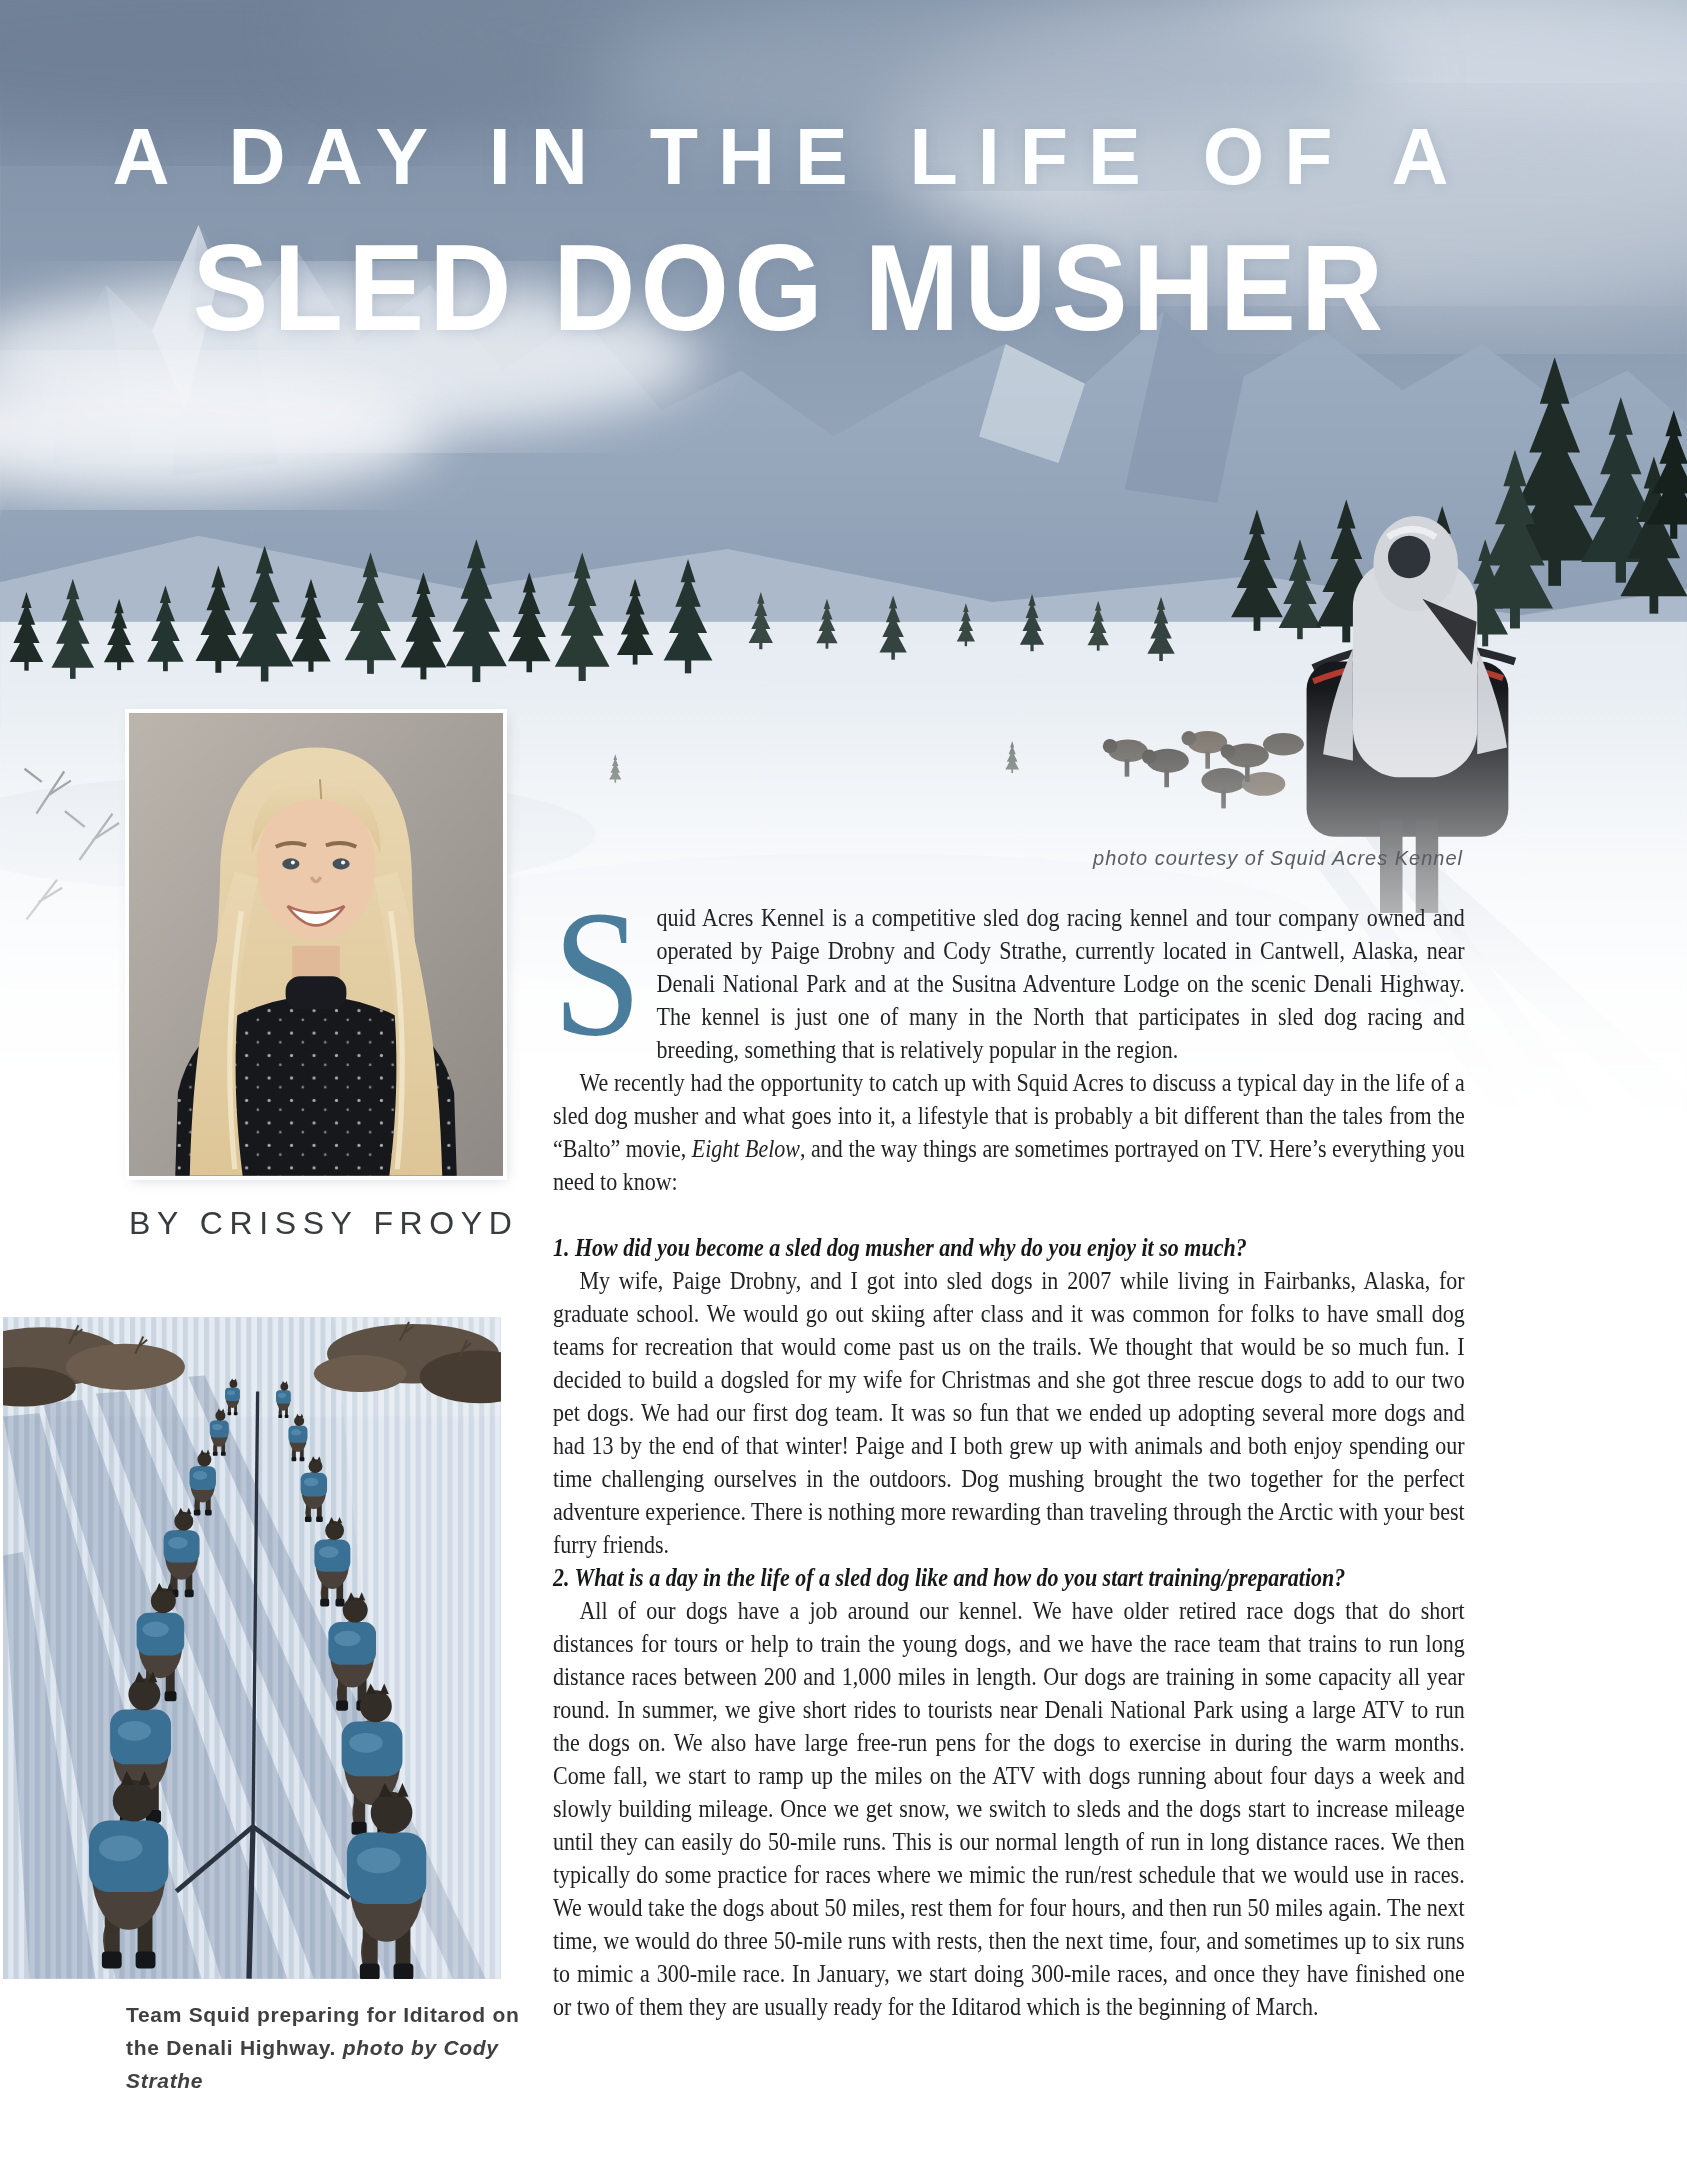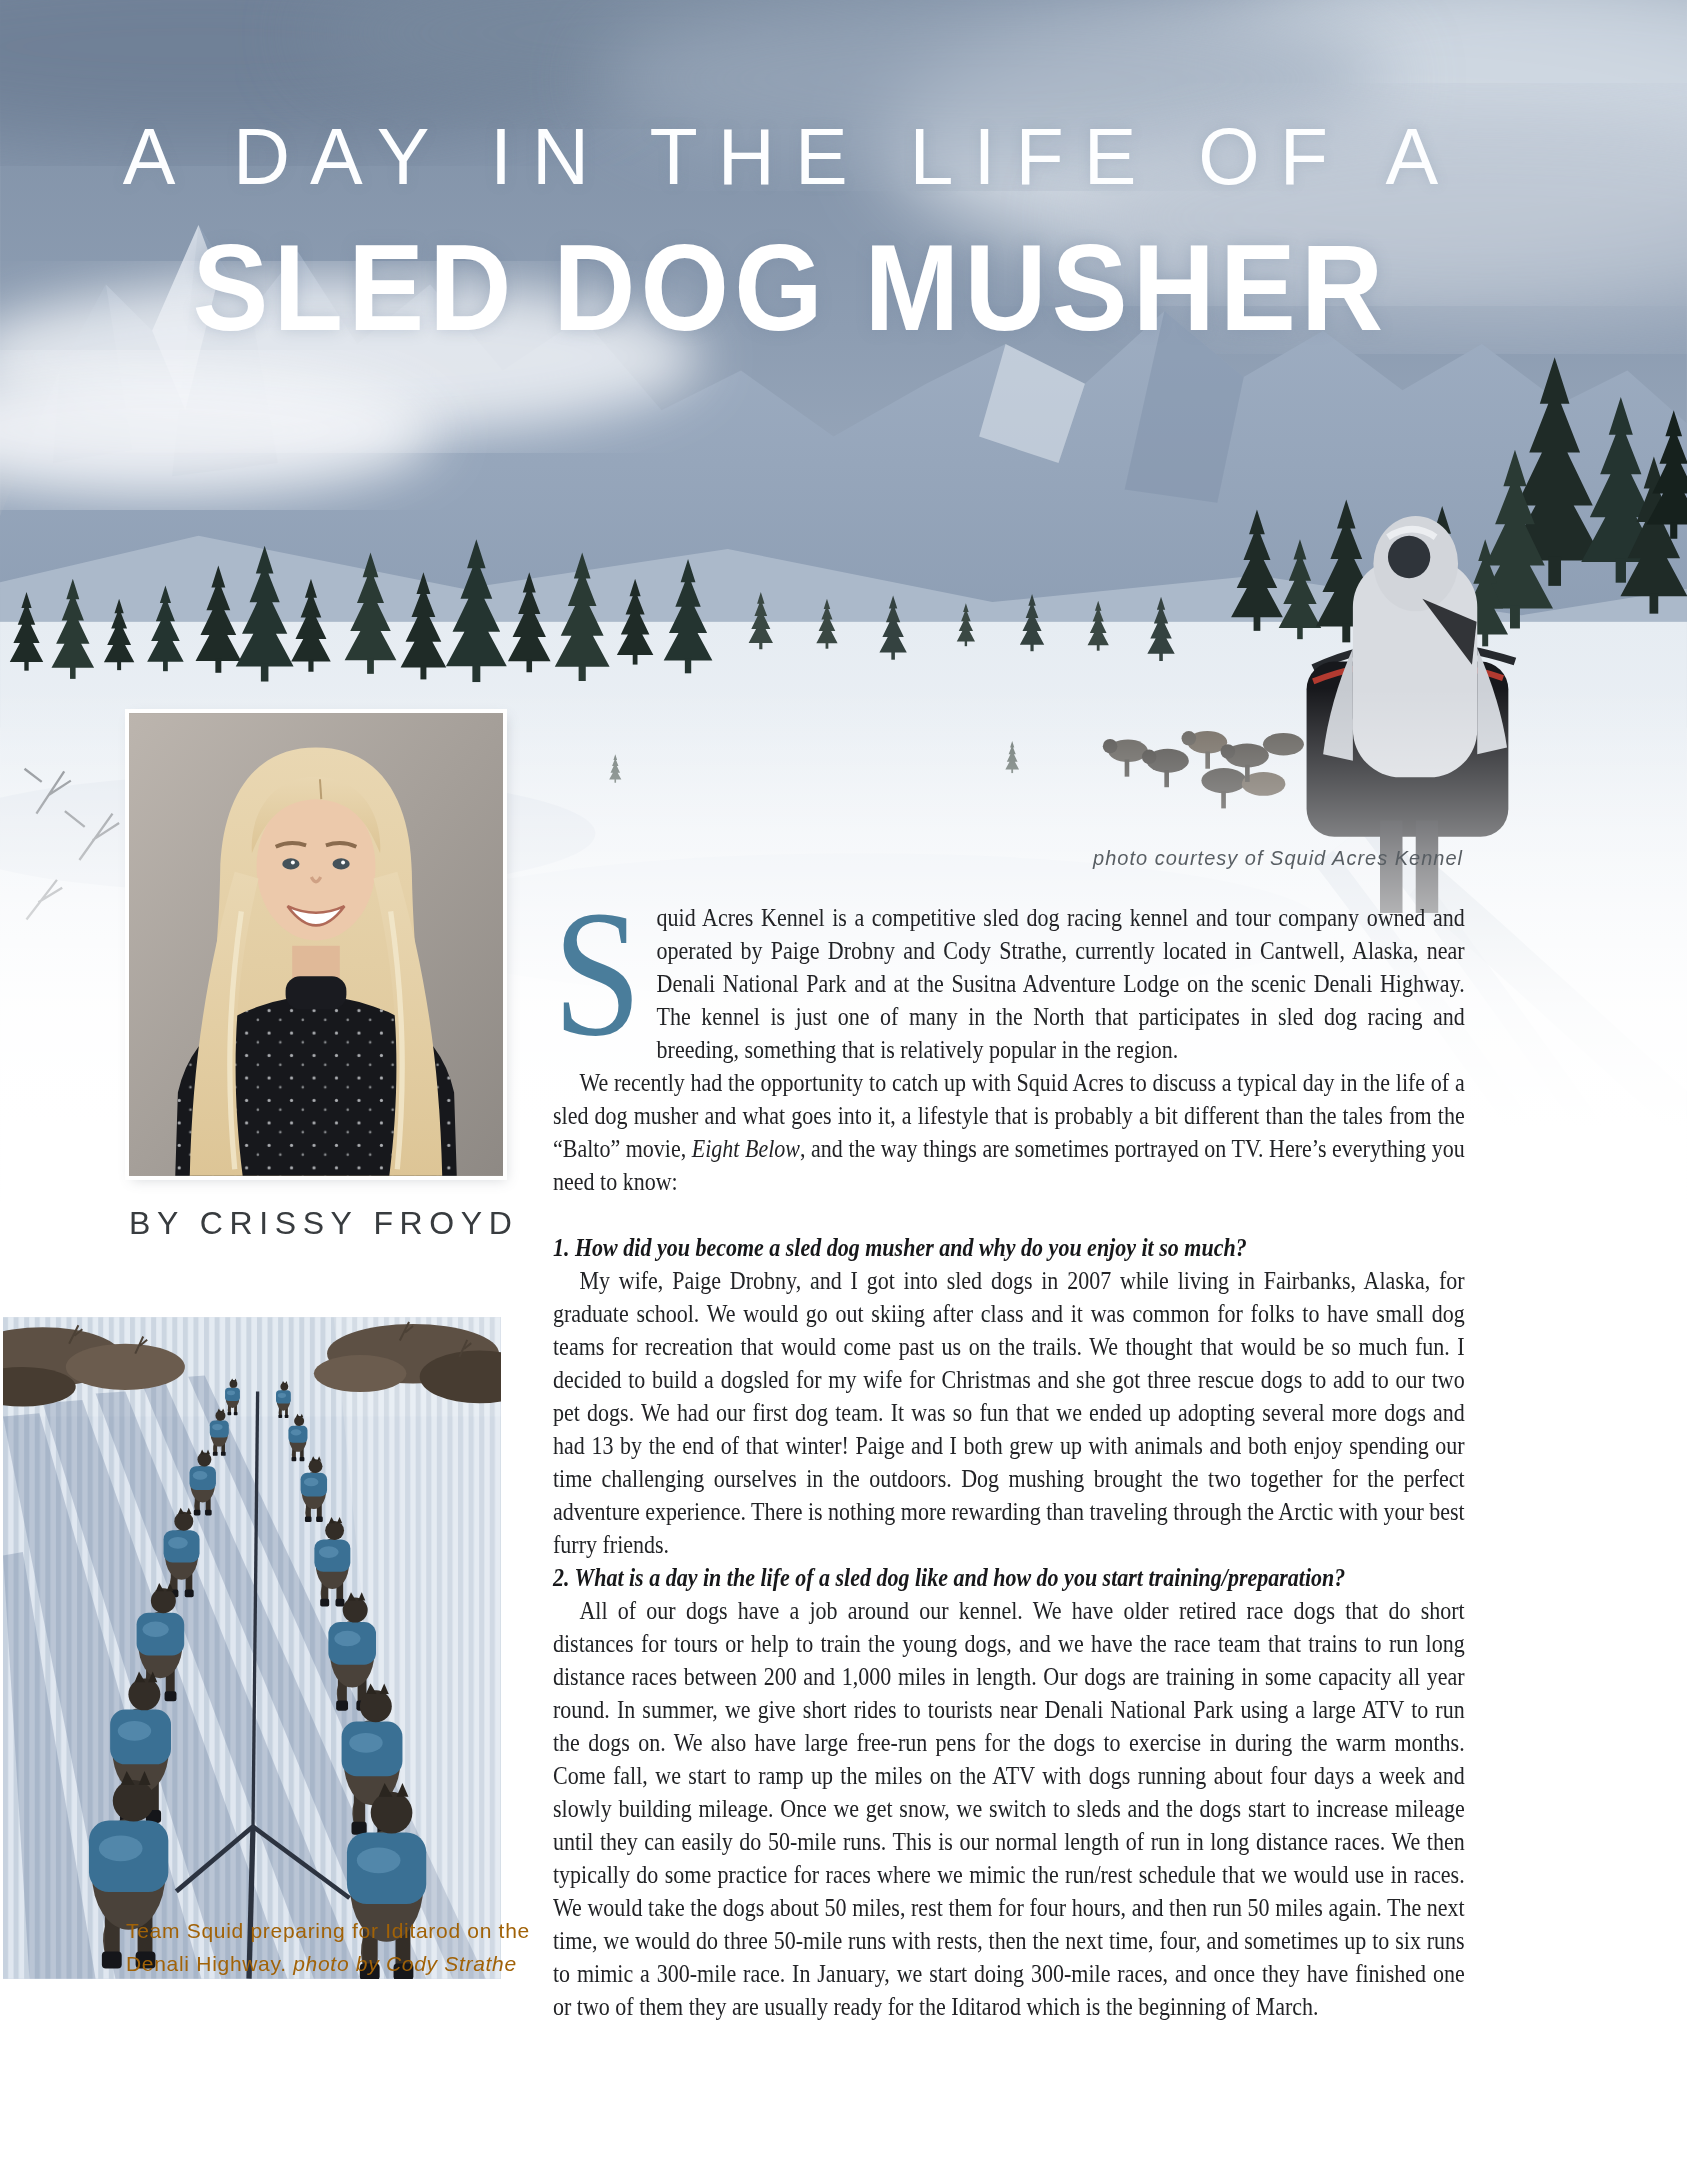--- a/index.html
+++ b/index.html
@@ -7,21 +7,21 @@
     position:relative; width:1687px; height:2183px;
     background:#ffffff; overflow:hidden;
     font-family:"Liberation Serif", serif;
   }
   
   .hero { position:absolute; left:0; top:0; width:1687px; height:1204px; }
   .hero svg { display:block; }
   .title-thin {
     position:absolute; left:0; top:111px; width:1581px;
     font-family:"Liberation Sans", sans-serif;
-    font-weight:400; font-size:79px; letter-spacing:20px;
+    font-weight:700; font-size:79px; letter-spacing:20px;
     color:#fdfeff; white-space:nowrap; text-align:center;
     text-shadow:0 0 12px rgba(120,140,160,.25);
   }
   .title-bold {
     position:absolute; left:0; top:218px; width:1581px;
     font-family:"Liberation Sans", sans-serif;
     font-weight:700; font-size:116px; letter-spacing:5.3px;
     color:#ffffff; white-space:nowrap; text-align:center;
     transform:scale(0.98,1.05); transform-origin:center top;
     text-shadow:0 0 14.6px rgba(110,130,155,.3);
@@ -40,23 +40,23 @@
     position:absolute; left:129px; top:1205px; width:374px;
     text-align:center; font-family:"Liberation Sans", sans-serif;
     font-size:32px; letter-spacing:6.6px; color:#383c3f; white-space:nowrap;
   }
   
   .dogphoto {
     position:absolute; left:2.6px; top:1317px; width:498px; height:662px;
     background:#d5deea;
   }
   .caption {
-    position:absolute; left:126px; top:1914px; width:404px;
+    position:absolute; left:126px; top:1998px; width:404px;
     font-family:"Liberation Sans", sans-serif; font-size:21px;
-    line-height:33px; color:#a16207; letter-spacing:0.7px;
+    line-height:33px; color:#404040; letter-spacing:0.7px;font-weight:bold;
   }
   .caption .ital { font-style:italic; }
   
   .article {
     position:absolute; left:553px; top:901px; width:1036px;
     transform:scaleX(0.88); transform-origin:left top;
     font-family:"Liberation Serif", serif; font-size:25px;
     line-height:33px; color:#222326; text-align:justify;
   }
   .article p { margin:0; }

